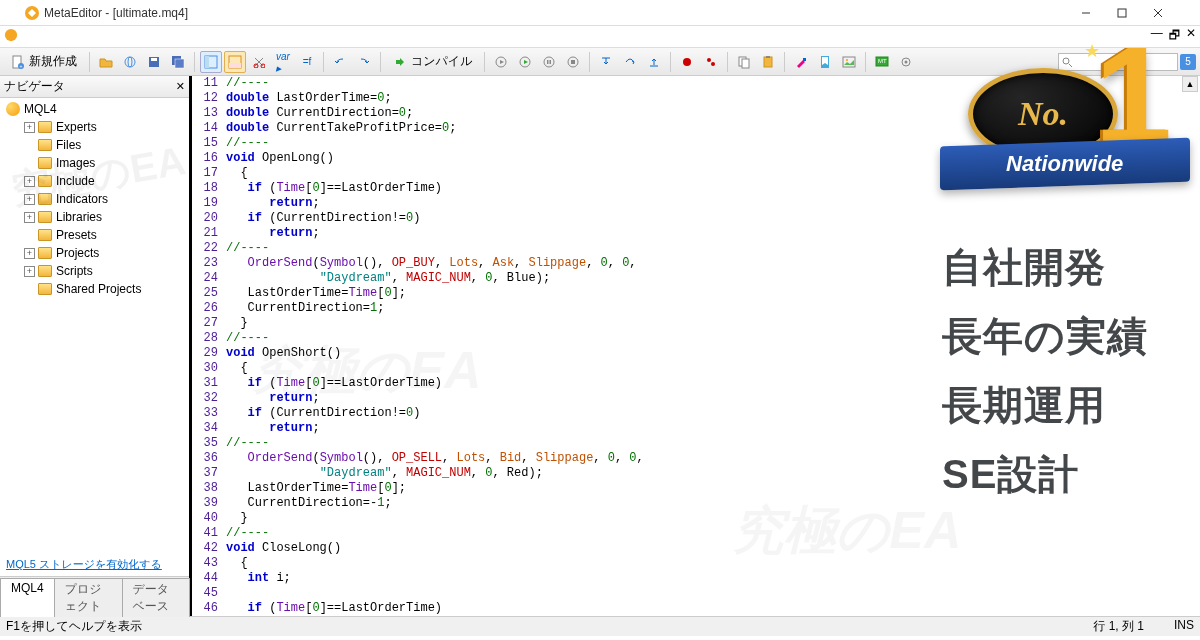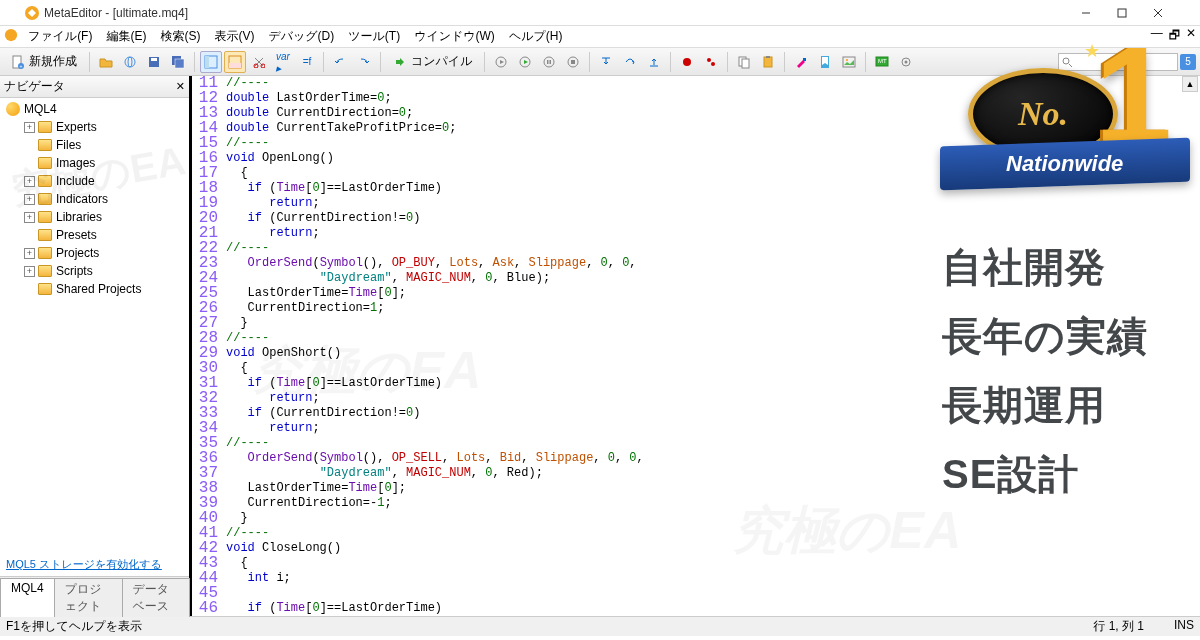--- a/index.html
+++ b/index.html
@@ -27,24 +27,24 @@
 .expander { width: 11px; height: 11px; border: 1px solid #888; display: flex; align-items: center; justify-content: center; font-size: 9px; margin-right: 3px; color: #555; background: #fff; }
 .folder-ico { width: 14px; height: 12px; background: linear-gradient(#ffe38a,#f3b63c); border: 1px solid #c99524; border-radius: 1px; margin-right: 4px; flex-shrink: 0; }
 .mql-ico { width: 14px; height: 14px; background: radial-gradient(circle at 30% 30%, #ffd96a, #f59e0b); border-radius: 50%; margin-right: 4px; flex-shrink: 0; }
 .navfoot { padding: 4px 6px; font-size: 11px; }
 .navfoot a { color: #0066cc; text-decoration: underline; }
 .tabs { display: flex; background: #eee; border-top: 1px solid #ccc; }
 .tab { padding: 2px 10px; border: 1px solid #aaa; border-bottom: none; background: #fff; margin-right: -1px; font-size: 12px; position: relative; top: 1px; }
 .tab.inactive { background: #eee; color: #555; }
 .editor { flex: 1; background: #fff; position: relative; overflow: hidden; }
 .editor .watermark { position: absolute; font-size: 52px; color: rgba(0,0,0,0.04); font-weight: bold; pointer-events: none; font-style: italic; }
-.gutter { position: absolute; left: 0; top: 0; width: 32px; text-align: right; padding-right: 6px; color: #8b5cf6; font-family: "Consolas","Courier New",monospace; font-size: 16px; line-height: 15px; }
+.gutter { position: absolute; left: 0; top: 0; width: 32px; text-align: right; padding-right: 6px; color: #4c1d95; font-family: "Consolas","Courier New",monospace; font-size: 12px; line-height: 15px; }
 .code { position: absolute; left: 34px; top: 0; font-family: "Consolas","Courier New",monospace; font-size: 12px; line-height: 15px; white-space: pre; }
 .c-com { color: #007000; }
-.c-kw { color: #0000cc; }
+.c-kw { color: #0000cc; font-weight: bold; }
 .c-fn { color: #6a0dad; }
 .c-str { color: #008080; }
 .c-mac { color: #c00000; }
 .c-op { color: #c05000; }
 .c-num { color: #007000; }
 .statusbar { height: 20px; background: #f0f0f0; border-top: 1px solid #ccc; display: flex; align-items: center; padding: 0 6px; font-size: 12px; justify-content: space-between; }
 .statusbar .right { display: flex; gap: 30px; }
 .overlay { position: absolute; right: 10px; top: 30px; width: 260px; pointer-events: none; }
 .badge { width: 230px; height: 180px; margin-left: 20px; position: relative; }
 .ribbon { position: absolute; bottom: 24px; left: -10px; right: -10px; height: 44px; background: linear-gradient(#2d5db8,#173a7a); border-radius: 4px; transform: skewY(-2deg); box-shadow: 0 4px 8px rgba(0,0,0,0.3); display:flex; align-items:center; justify-content:center; }
@@ -85,21 +85,20 @@
         <line x1="1" y1="1" x2="9" y2="9" stroke="#333"></line>
         <line x1="9" y1="1" x2="1" y2="9" stroke="#333"></line>
       </svg>
     </div>
 </div>
 
 <div class="menubar">
   <span class="icon" style="margin-right:4px"><svg width="14" height="14" viewBox="0 0 16 16">
         <circle cx="8" cy="8" r="7" fill="#f5a623"></circle>
       </svg></span>
-  <span id="menuitems"><span class="mitem">ファイル(F)</span><span class="mitem">編集(E)</span><span class="mitem">検索(S)</span><span class="mitem">表示(V)</span><span class="mitem">デバッグ(D)</span><span class="mitem">ツール(T)</span><span class="mitem">ウインドウ(W)</span><span class="mitem">ヘルプ(H)</span></span>
   <div class="mdicons">
     <span>—</span>
     <span>🗗</span>
     <span>✕</span>
   </div>
 </div>
 
 <div class="toolbar">
   <div class="tbtn-lbl">
       <svg width="14" height="14" viewBox="0 0 14 14">

